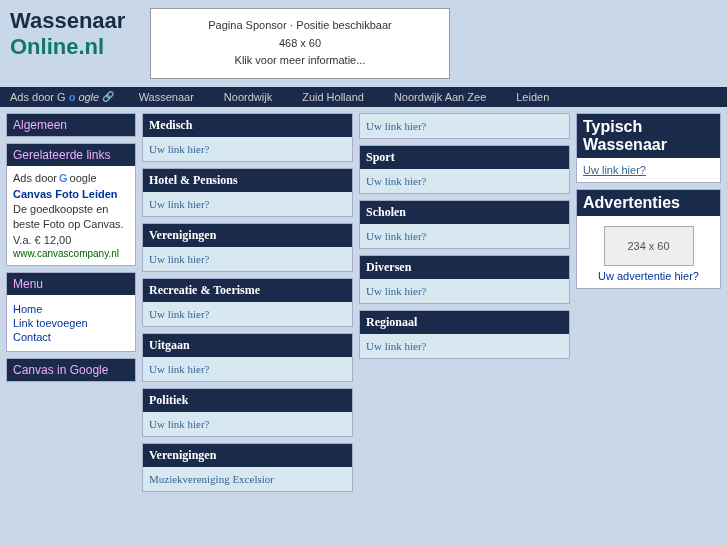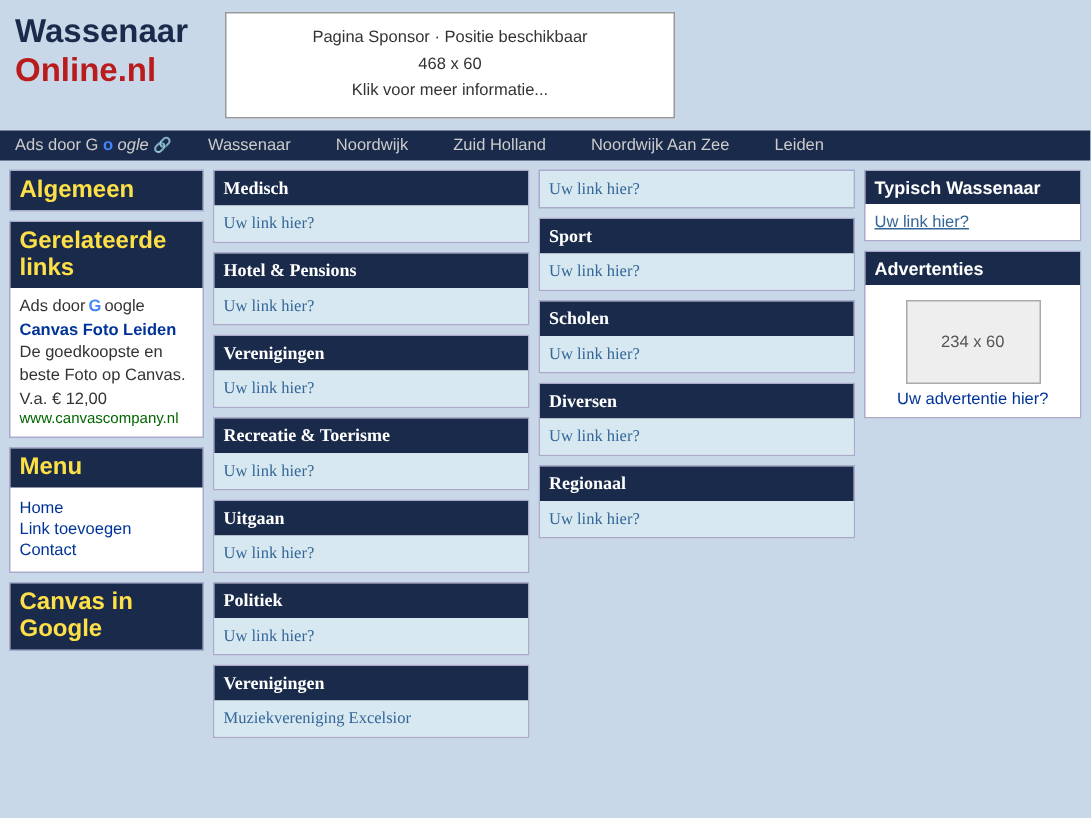--- a/index.html
+++ b/index.html
@@ -17,21 +17,21 @@
     #nav-links { display: flex; gap: 30px; margin-left: 20px; }
     #nav-links a { color: #ccc; text-decoration: none; font-size: 11px; }
 
     
     #main { display: flex; padding: 6px; gap: 6px; }
 
     
     #sidebar { width: 130px; flex-shrink: 0; display: flex; flex-direction: column; gap: 6px; }
 
     .sidebar-section { background: #fff; border: 1px solid #aac; }
-    .sidebar-section-header { background: #1a2a4a; color: #fde047; font-weight: bold; font-size: 16px; padding: 4px 6px; }
+    .sidebar-section-header { background: #1a2a4a; color: #f0abfc; font-weight: normal; font-size: 12px; padding: 4px 6px; }
     .sidebar-section-body { padding: 6px; font-size: 11px; color: #333; }
     .sidebar-section-body a { color: #003399; text-decoration: none; font-size: 11px; display: block; margin: 2px 0; }
     .ads-google-sidebar { font-size: 11px; color: #333; display: flex; align-items: center; gap: 2px; margin-bottom: 4px; }
     .ads-google-sidebar .g { color: #4285F4; font-weight: bold; }
     .sidebar-ad-title { color: #003399; font-size: 11px; font-weight: bold; text-decoration: none; display: block; margin-bottom: 3px; }
     .sidebar-ad-text { font-size: 11px; color: #333; line-height: 1.4; }
     .sidebar-ad-url { color: #006600; font-size: 10px; }
 
     
     #center { flex: 1; display: flex; gap: 6px; }
@@ -41,33 +41,33 @@
     .category-block { background: #fff; border: 1px solid #aac; }
     .category-header { background: #1a2a4a; color: #fff; font-weight: bold; font-size: 12px; padding: 4px 6px; }
     .category-body { padding: 4px 6px; font-size: 11px; color: #336699; background: #d8e8f0; }
     .category-body a { color: #336699; text-decoration: none; }
     .category-body .link-item { padding: 2px 0; }
 
     
     #right-sidebar { width: 145px; flex-shrink: 0; display: flex; flex-direction: column; gap: 6px; }
 
     .right-section { background: #fff; border: 1px solid #aac; }
-    .right-section-header { background: #1a2a4a; color: #fff; font-weight: bold; font-size: 12px; padding: 4px 6px; }
+    .right-section-header { background: #1a2a4a; color: #fff; font-weight: bold; font-size: 16px; padding: 4px 6px; }
     .right-section-body { padding: 6px; font-size: 11px; color: #333; }
 
-    .ad-box { border: 1px solid #aaa; background: #eee; width: 90px; height: 56px; display: flex; align-items: center; justify-content: center; font-size: 11px; color: #555; margin: 4px auto; }
+    .ad-box { border: 1px solid #aaa; background: #eee; width: 90px; height: 40px; display: flex; align-items: center; justify-content: center; font-size: 11px; color: #555; margin: 4px auto; }
     .ad-link { color: #003399; text-decoration: none; font-size: 11px; }
   </style>
 </head>
 <body>
 
 <div id="header">
   <div id="logo">
     <div style="font-size:22px;font-weight:bold;color:#1a2a4a;">Wassenaar</div>
-    <div style="font-size:22px;font-weight:bold;color:#b91c1c;">Online.nl</div>
+    <div style="font-size:22px;font-weight:bold;color:#0f766e;">Online.nl</div>
   </div>
   <div id="sponsor-box">
     <div>Pagina Sponsor · Positie beschikbaar</div>
     <div>468 x 60</div>
     <div>Klik voor meer informatie...</div>
   </div>
 </div>
 
 <div id="navbar">
   <div id="ads-google">

